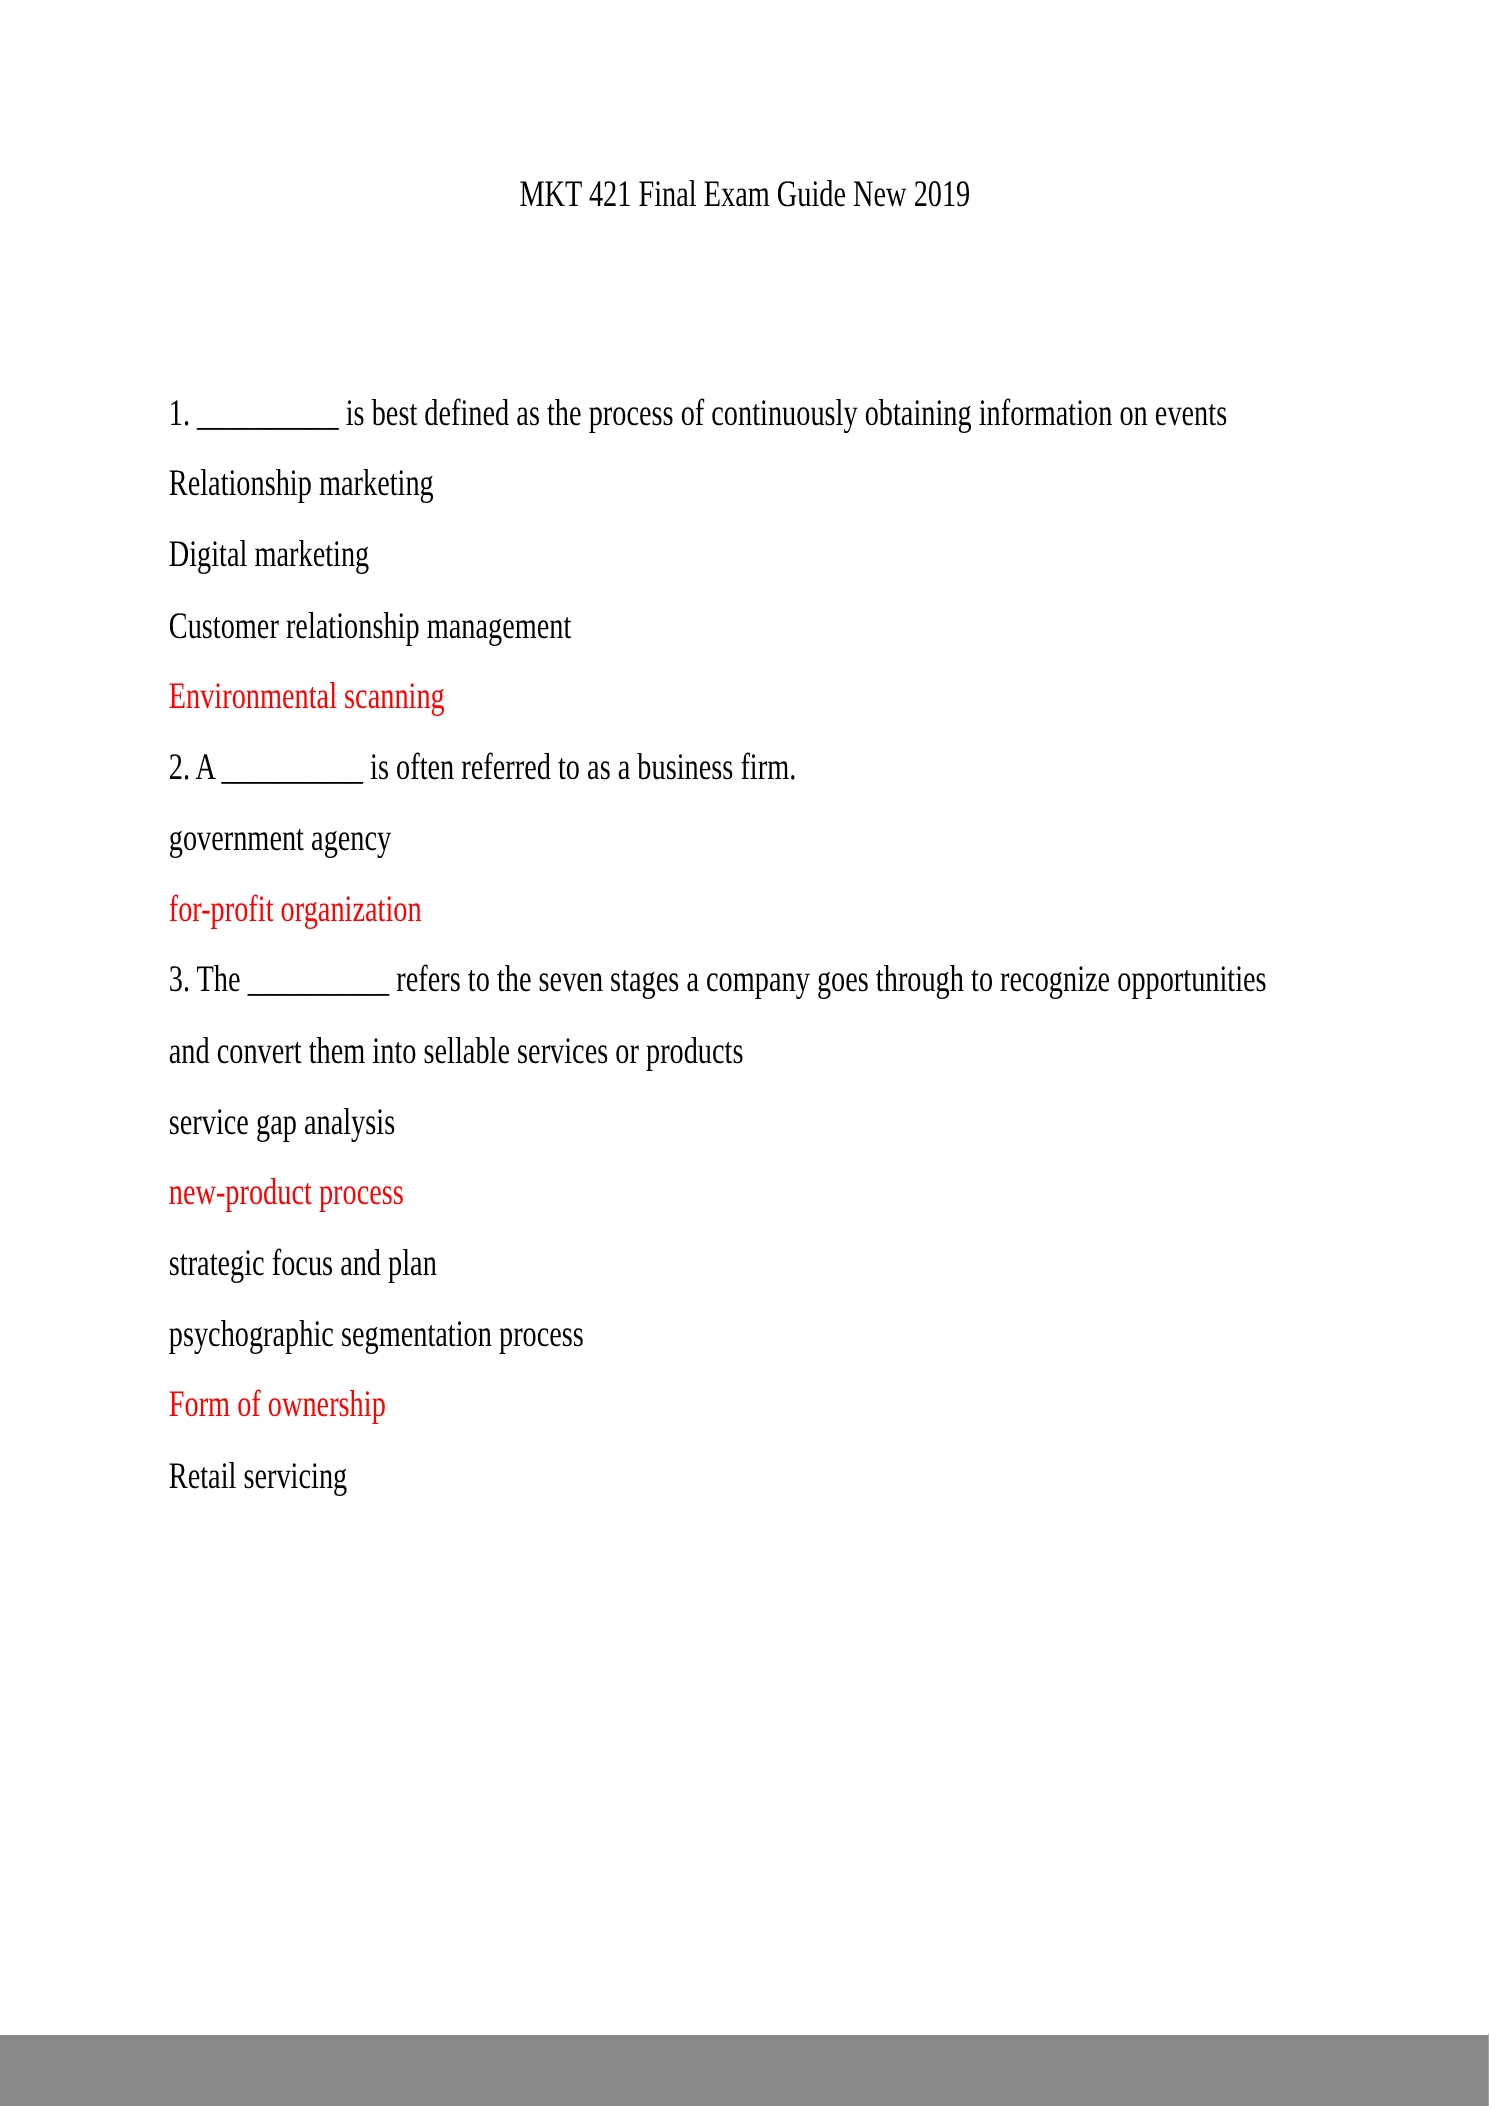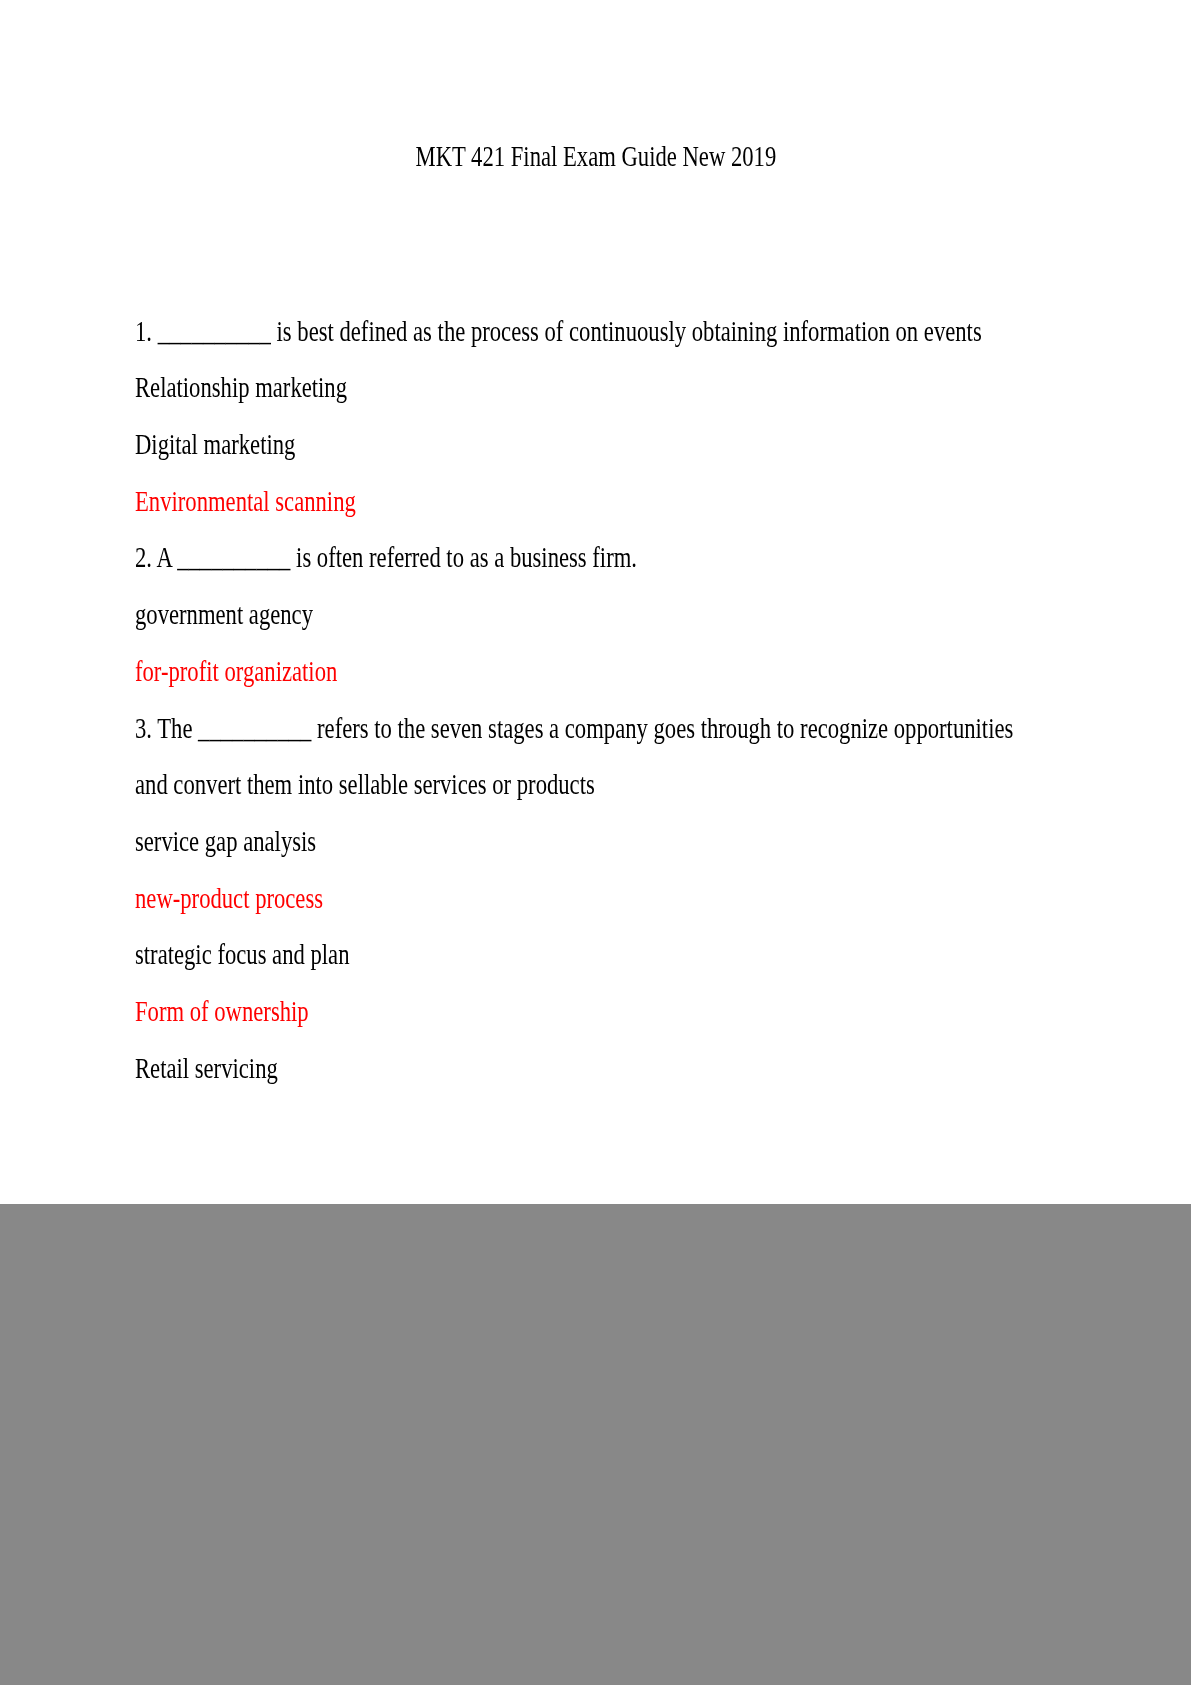--- a/index.html
+++ b/index.html
@@ -5,21 +5,21 @@
   :root {
     --hl: #ff0000;
     --fg: #000000;
     --bg: #ffffff;
   }
   * { margin: 0; padding: 0; box-sizing: border-box; }
   html, body { background: #888; }
   .page {
     position: relative;
     width: 1191px;
-    height: 1204px;
+    height: 1628px;
     margin: 0 auto;
     background: var(--bg);
     overflow: hidden;
     font-family: "Liberation Serif", "DejaVu Serif", serif;
     font-size: 30px;
     color: var(--fg);
   }
   .content {
     position: absolute;
     left: 135px;
@@ -50,30 +50,32 @@
 <div class="page">
   <div class="content">
 
     <h1 class="line title"><span class="tx">MKT 421 Final Exam Guide New 2019</span></h1>
 
     <main class="qa">
 
       <p class="line"><span class="tx">1. __________ is best defined as the process of continuously obtaining information on events</span></p>
       <p class="line"><span class="tx">Relationship marketing</span></p>
       <p class="line"><span class="tx">Digital marketing</span></p>
+      <p class="line"><span class="tx">Customer relationship management</span></p>
       <p class="line hl"><span class="tx">Environmental scanning</span></p>
 
       <p class="line"><span class="tx">2. A __________ is often referred to as a business firm.</span></p>
       <p class="line"><span class="tx">government agency</span></p>
       <p class="line hl"><span class="tx">for-profit organization</span></p>
 
       <p class="line"><span class="tx">3. The __________ refers to the seven stages a company goes through to recognize opportunities</span></p>
       <p class="line"><span class="tx">and convert them into sellable services or products</span></p>
       <p class="line"><span class="tx">service gap analysis</span></p>
       <p class="line hl"><span class="tx">new-product process</span></p>
       <p class="line"><span class="tx">strategic focus and plan</span></p>
+      <p class="line"><span class="tx">psychographic segmentation process</span></p>
 
       <p class="line hl"><span class="tx">Form of ownership</span></p>
       <p class="line"><span class="tx">Retail servicing</span></p>
 
     </main>
   </div>
 </div>
 
 </body></html>

